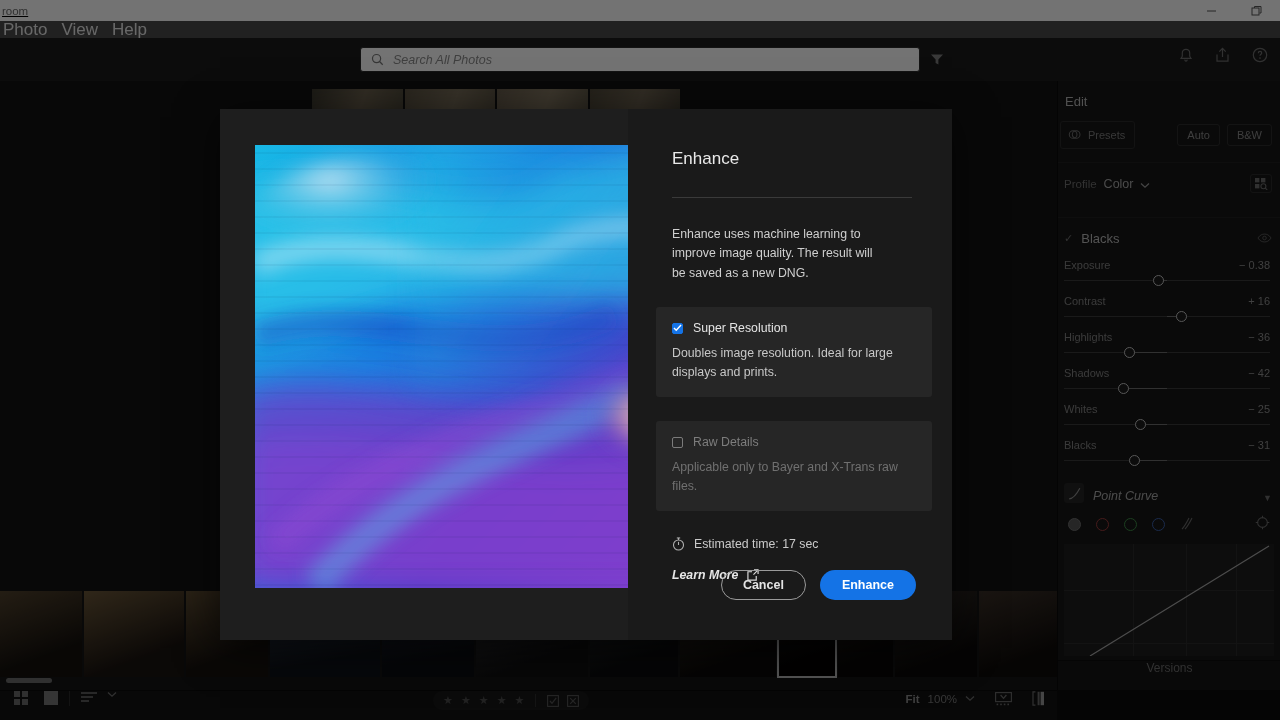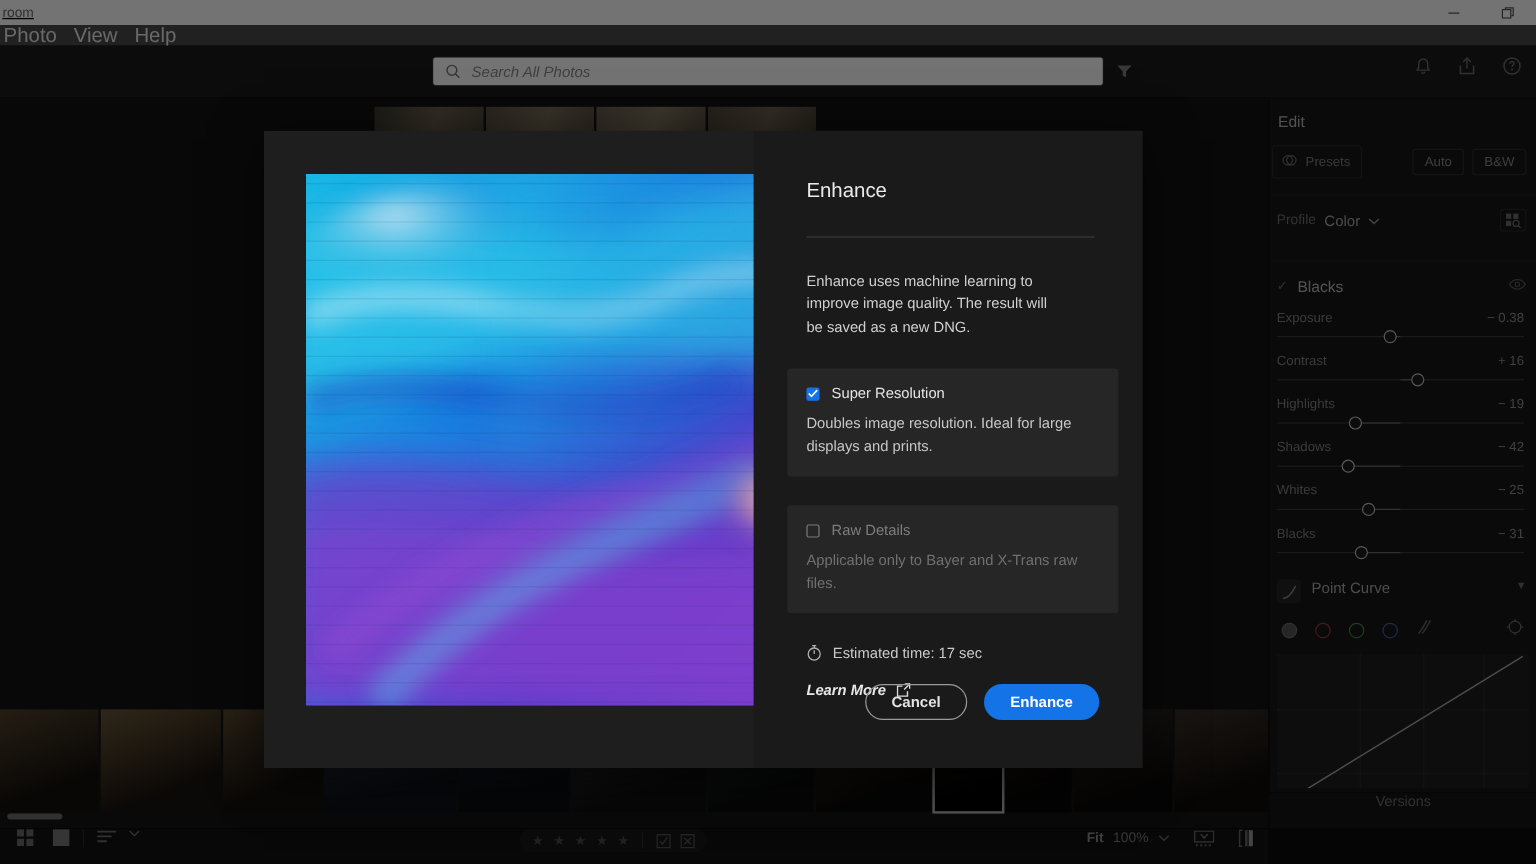--- a/index.html
+++ b/index.html
@@ -134,21 +134,21 @@
     position: absolute; top: 6px; left: 0; right: 0; height: 1px; background: #3b3b3b;
   }
   .track .fill {
     position: absolute; top: 6px; height: 1px; background: #6d6d6d;
   }
   .track .knob {
     position: absolute; top: 1px; width: 11px; height: 11px; margin-left: -5.5px;
     border: 1.3px solid #c2c2c2; border-radius: 50%; background: #1b1b1b;
   }
   .curve-head {
-    display: flex; align-items: flex-start; gap: 9px; padding: 12px 8px 8px 6px;
+    display: flex; align-items: flex-end; gap: 9px; padding: 12px 8px 8px 6px; font-style: italic;
   }
   .curve-icon {
     width: 20px; height: 20px; border-radius: 3px; background: #242424;
     display: flex; align-items: center; justify-content: center; color: #8d8d8d;
   }
   .curve-head .nm { font-size: 12.5px; color: #a8a8a8; }
   .curve-head .grow { flex: 1; }
   .curve-head .caret { color: #6a6a6a; font-size: 9px; }
   .chan-row { display: flex; align-items: center; gap: 15px; padding: 4px 10px 8px 10px; }
   .chan { width: 13px; height: 13px; border-radius: 50%; border: 1.4px solid #777; }
@@ -416,21 +416,21 @@
           <div class="track">
             <div class="bar"></div>
             <div class="fill" style="left: 50%; width: 7%;"></div>
             <div class="knob" style="left: 57%;"></div>
           </div>
         </div>
         <div class="slider">
           <div class="srow">
             <span class="sname">Highlights</span>
             <span class="grow"></span>
-            <span class="sval">− 19</span>
+            <span class="sval">− 36</span>
           </div>
           <div class="track">
             <div class="bar"></div>
             <div class="fill" style="left: 32%; width: 18%;"></div>
             <div class="knob" style="left: 32%;"></div>
           </div>
         </div>
         <div class="slider">
           <div class="srow">
             <span class="sname">Shadows</span>

